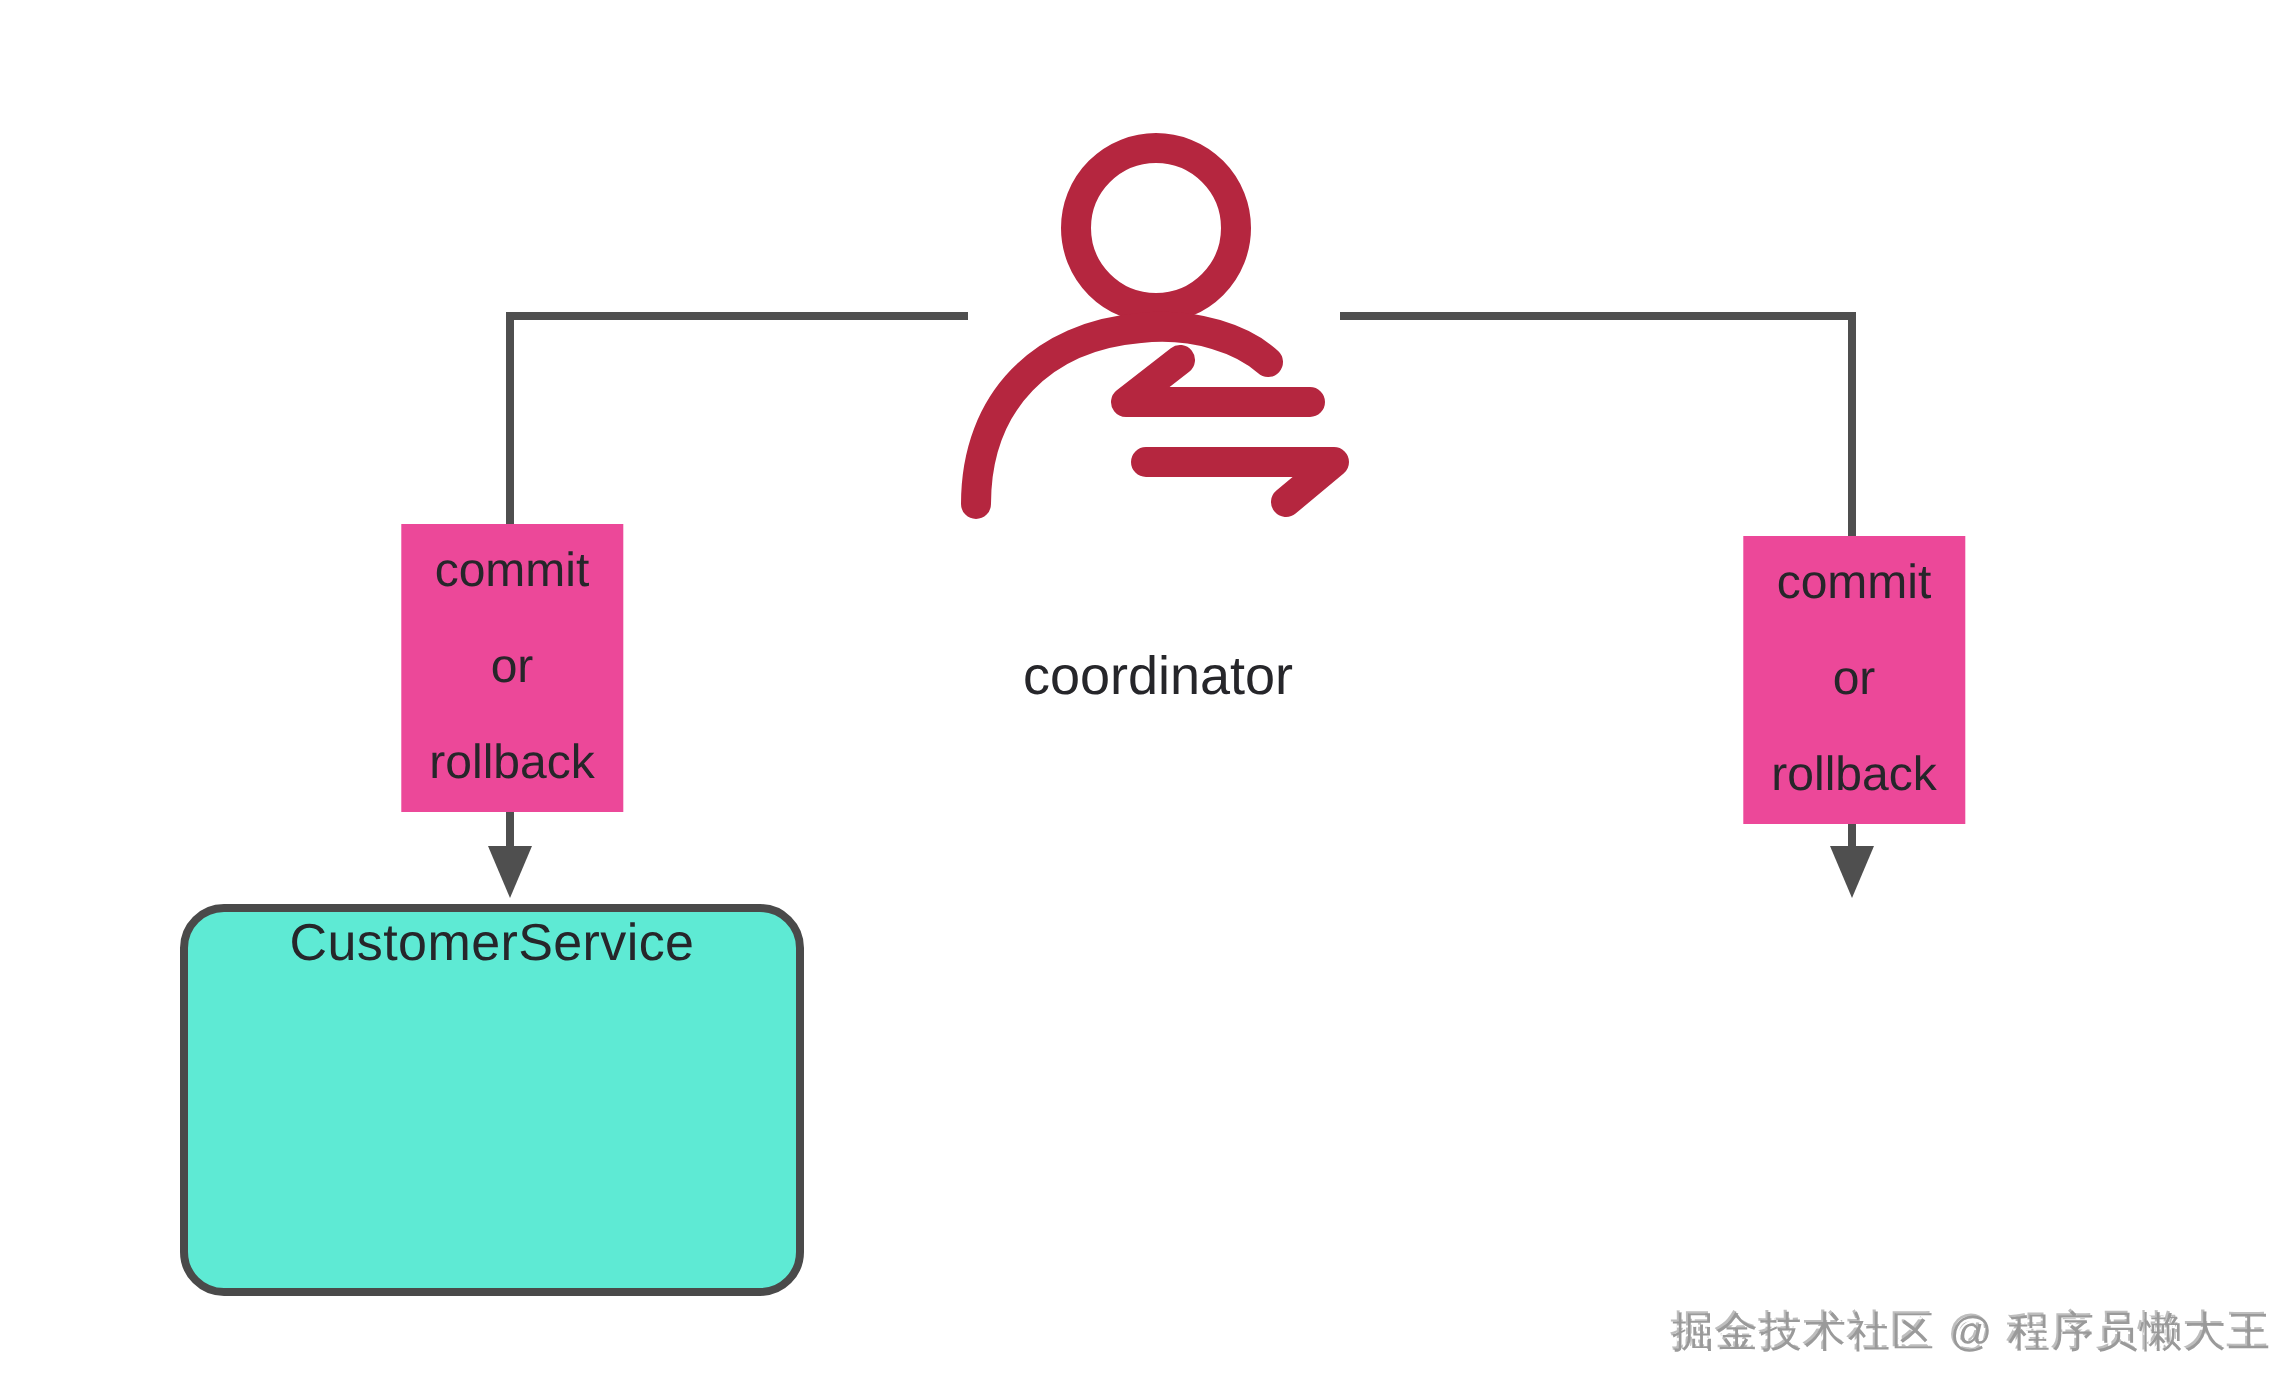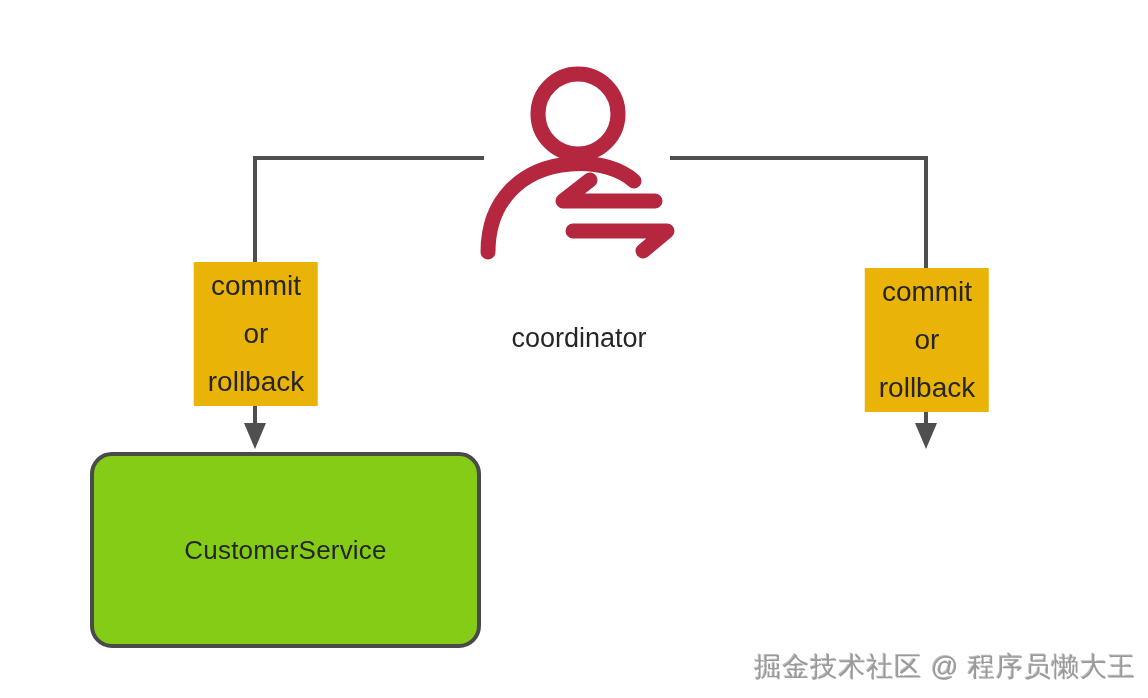--- a/index.html
+++ b/index.html
@@ -34,23 +34,23 @@
   .icon-red path {
     fill: none;
     stroke: var(--accent_red, #B5263F);
     stroke-width: 15;
     stroke-linecap: round;
     stroke-linejoin: round;
   }
   .lbl-multi {
     position: absolute;
     transform: translateX(-50%);
-    background: #eab308;
+    background: #ec4899;
     text-align: center;
-    font-size: 28px;
+    font-size: 24px;
     line-height: 48px;
     color: var(--text_dark, #26262A);
     padding: 0 14px;
     z-index: 2;
     white-space: nowrap;
   }
   .lbl-left  { left: 256px; top: 262px; }
   .lbl-right { left: 927px; top: 268px; }
   .coordinator-label {
     position: absolute;
@@ -60,41 +60,40 @@
     font-size: 27px;
     line-height: 30px;
     color: var(--text_dark, #26262A);
     z-index: 2;
     white-space: nowrap;
     margin-top: 20px;
   }
   .node {
     position: absolute;
     top: 452px;
-    width: 391px;
+    width: 312px;
     height: 196px;
     box-sizing: border-box;
     border: 4px solid var(--border_gray, #4A4A4A);
     border-radius: 22px;
-    background: #84cc16;
+    background: #5eead4;
     display: flex;
-    align-items: center;
     justify-content: center;
     font-size: 26px;
     color: var(--text_dark, #26262A);
     z-index: 3;
     letter-spacing: 0.2px;
   }
   .node-left  { left: 90px; }
   .node-right { left: 760px; }
   .watermark {
     position: absolute;
     top: 648px;
     right: 12px;
-    font-size: 27px;
+    font-size: 21px;
     line-height: 38px;
     font-weight: 500;
     letter-spacing: 1px;
     color: var(--watermark_gray, #9A9A9A);
     text-shadow: 2px 2px 0 #ffffff, -1px -1px 0 rgba(110,110,110,0.45);
     z-index: 5;
     white-space: nowrap;
   }
 </style>
 </head>

